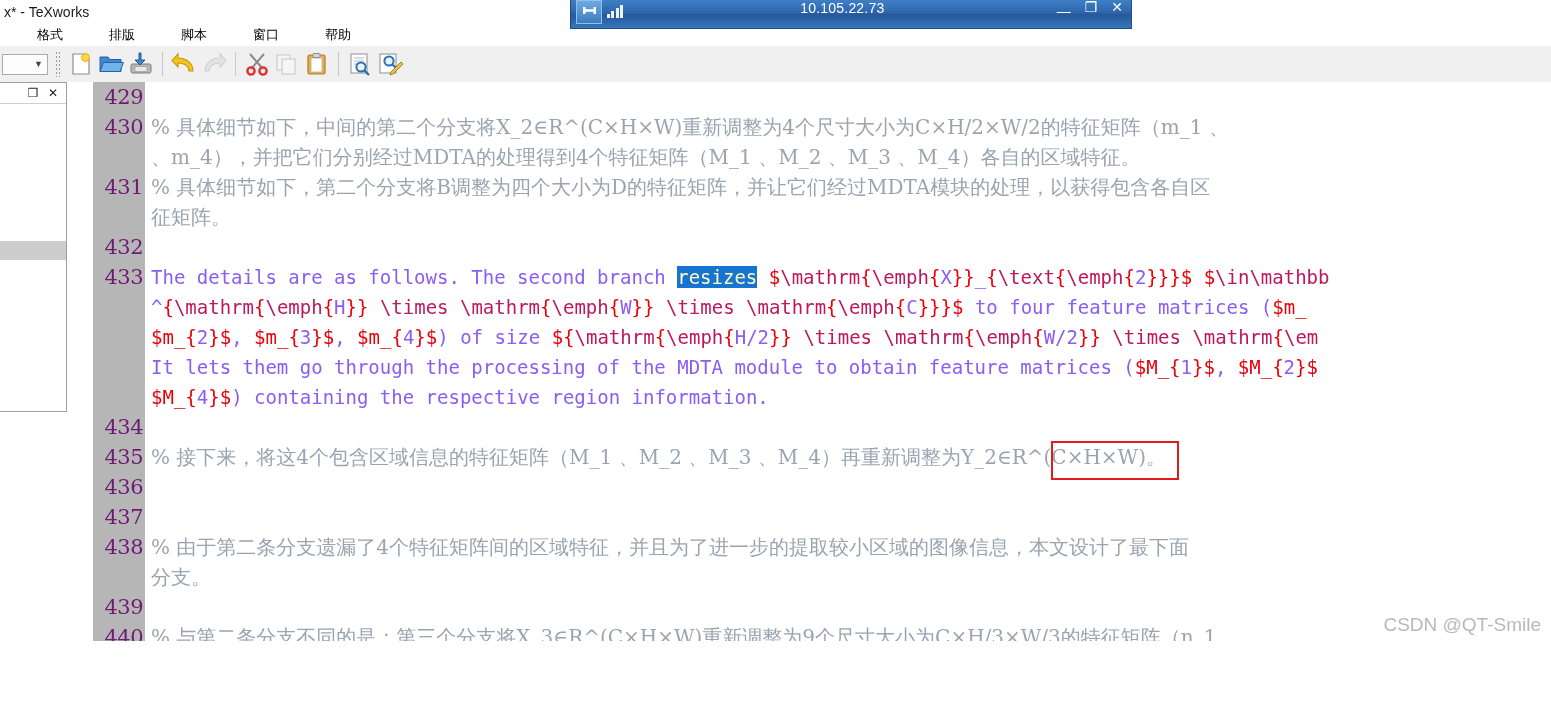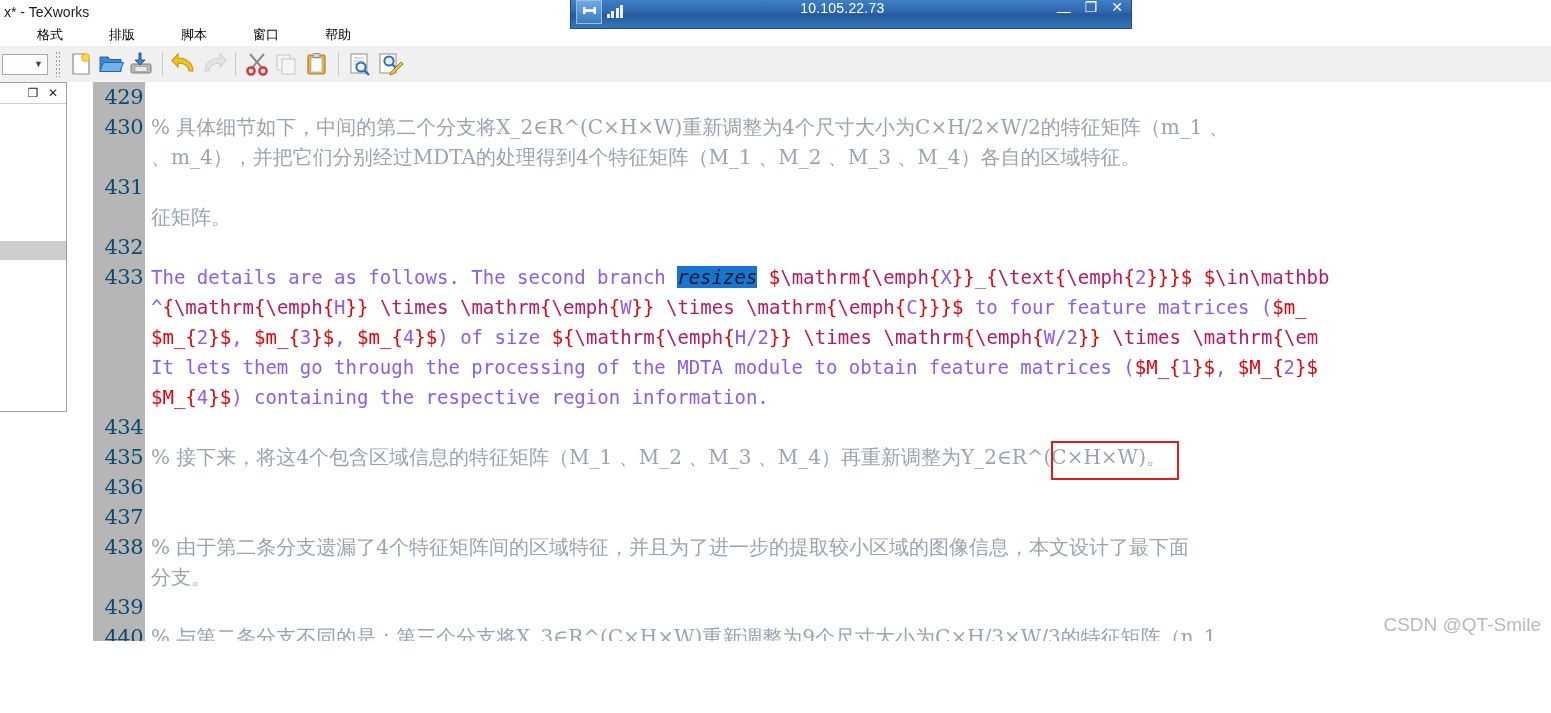--- a/index.html
+++ b/index.html
@@ -100,36 +100,36 @@
 
   .code {
     position: absolute; left: 93px; top: 0; width: 1458px; height: 631px;
     font-family: "DejaVu Sans Mono", monospace;
     font-size: 19px;
   }
   .row { display: flex; align-items: flex-start; }
   .ln {
     width: 52px; min-width: 52px; text-align: right;
     padding-right: 2px; box-sizing: border-box;
-    background: #b6b6b6; color: #0c4a6e;
+    background: #b6b6b6; color: #701a75;
     font-family: "DejaVu Serif", serif;
     font-size: 21px; line-height: 30px; height: 30px;
     letter-spacing: -0.5px;
   }
   .ln.empty { color: transparent; }
   .txt {
     padding-left: 6px; line-height: 30px; height: 30px;
     white-space: pre; color: #1a1a1a;
   }
   .cmt { color: #9aa4b0; font-family: "DejaVu Serif", serif; font-size: 20px; }
   .k-dollar { color: #e8000a; }
   .k-brace { color: #e8000a; }
   .k-cmd { color: #be185d; }
   .k-plain { color: #8b5cf6; text-align: center; }
-  .sel-hl { background: #1675d1; color: #0f172a; font-style: italic; }
+  .sel-hl { background: #1675d1; color: #fef9c3; }
 
   
   .annot-box {
     position: absolute; left: 1051px; top: 441px;
     width: 128px; height: 39px;
     border: 2px solid #e01b1b;
     box-sizing: border-box;
     pointer-events: none;
   }
 
@@ -311,20 +311,21 @@
         <div class="row">
           <div class="ln">430</div>
           <div class="txt"><span class="cmt">% 具体细节如下，中间的第二个分支将X_2∈R^(C×H×W)重新调整为4个尺寸大小为C×H/2×W/2的特征矩阵（m_1 、</span></div>
         </div>
         <div class="row">
           <div class="ln empty"></div>
           <div class="txt"><span class="cmt">、m_4），并把它们分别经过MDTA的处理得到4个特征矩阵（M_1 、M_2 、M_3 、M_4）各自的区域特征。</span></div>
         </div>
         <div class="row">
           <div class="ln">431</div>
+          <div class="txt"><span class="cmt">% 具体细节如下，第二个分支将B调整为四个大小为D的特征矩阵，并让它们经过MDTA模块的处理，以获得包含各自区</span></div>
         </div>
         <div class="row">
           <div class="ln empty"></div>
           <div class="txt"><span class="cmt">征矩阵。</span></div>
         </div>
         <div class="row">
           <div class="ln">432</div>
           <div class="txt"><span class="k-plain"></span></div>
         </div>
         <div class="row">

